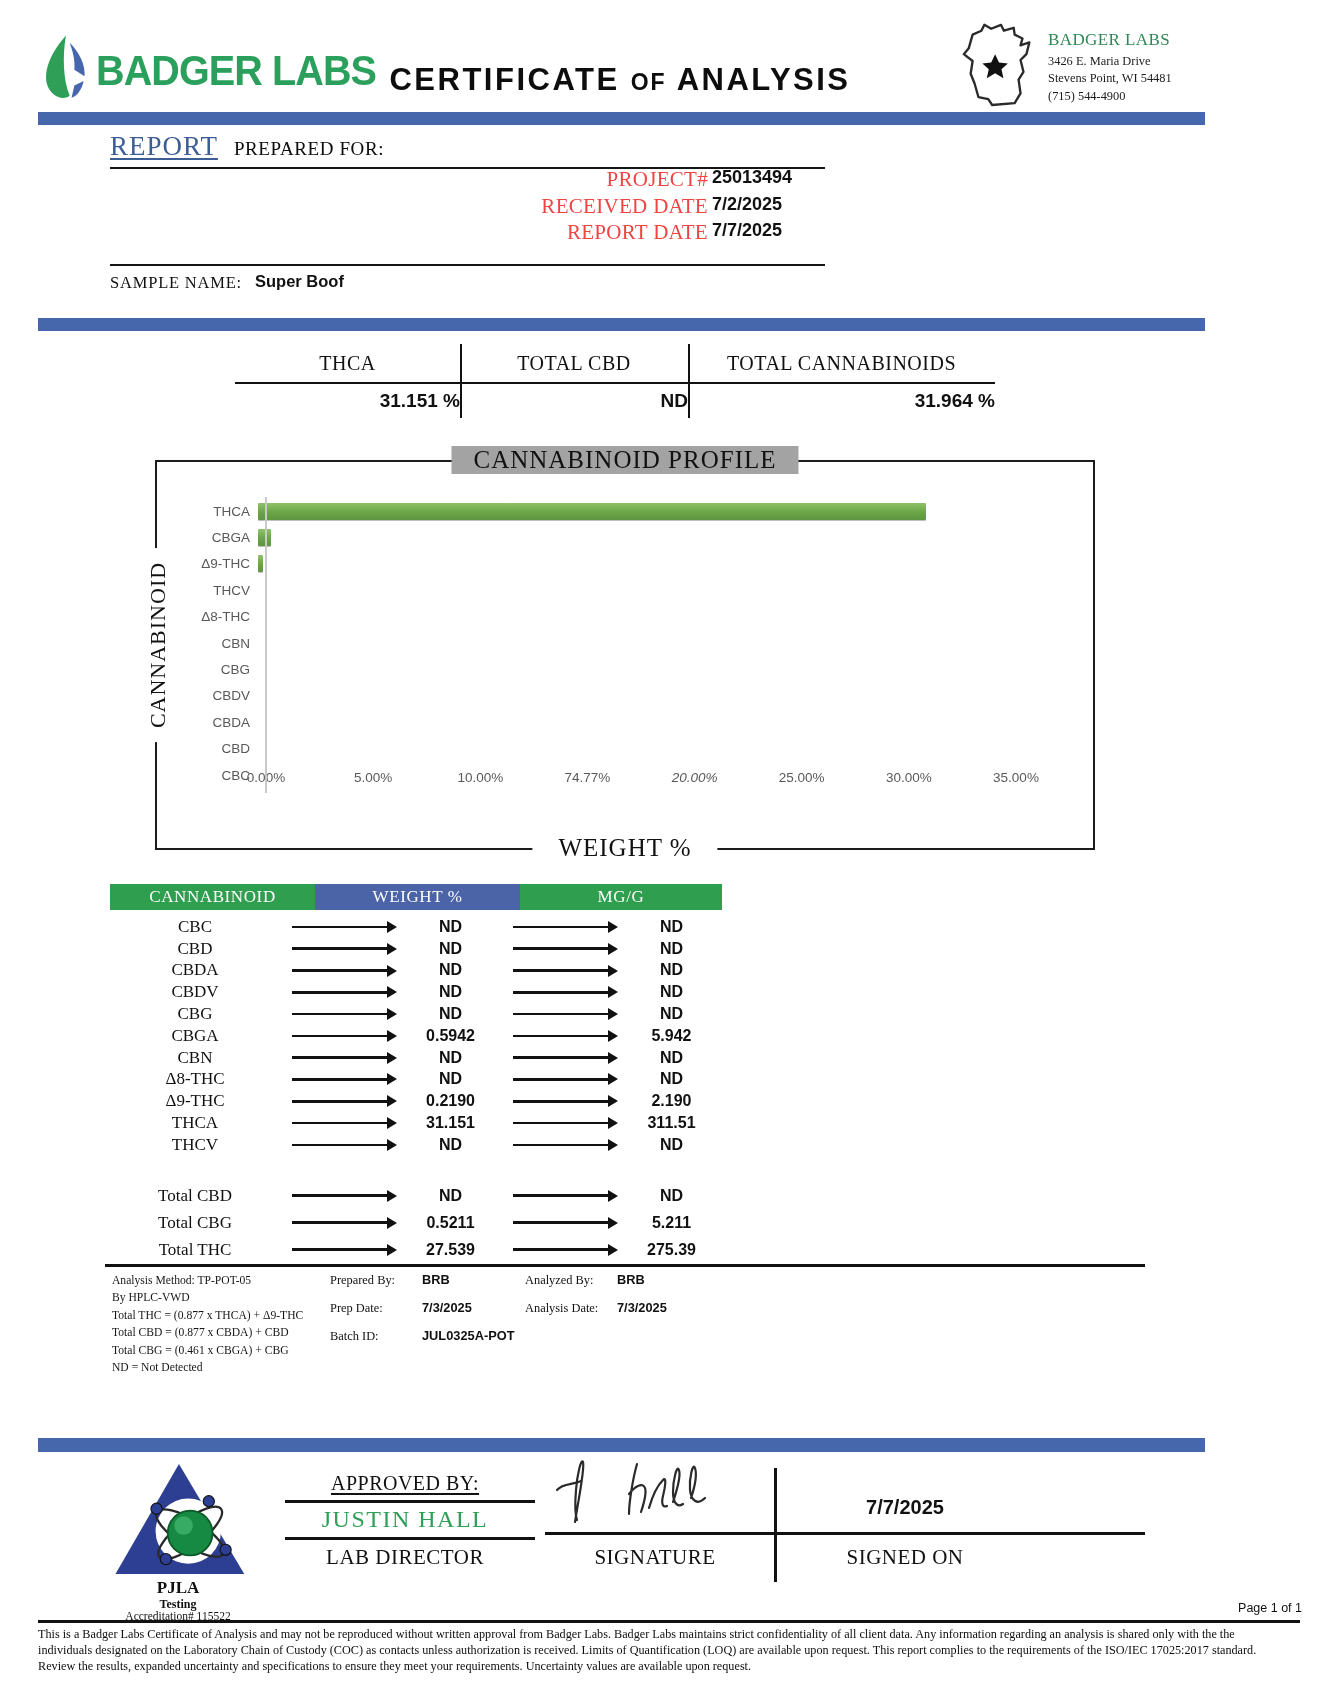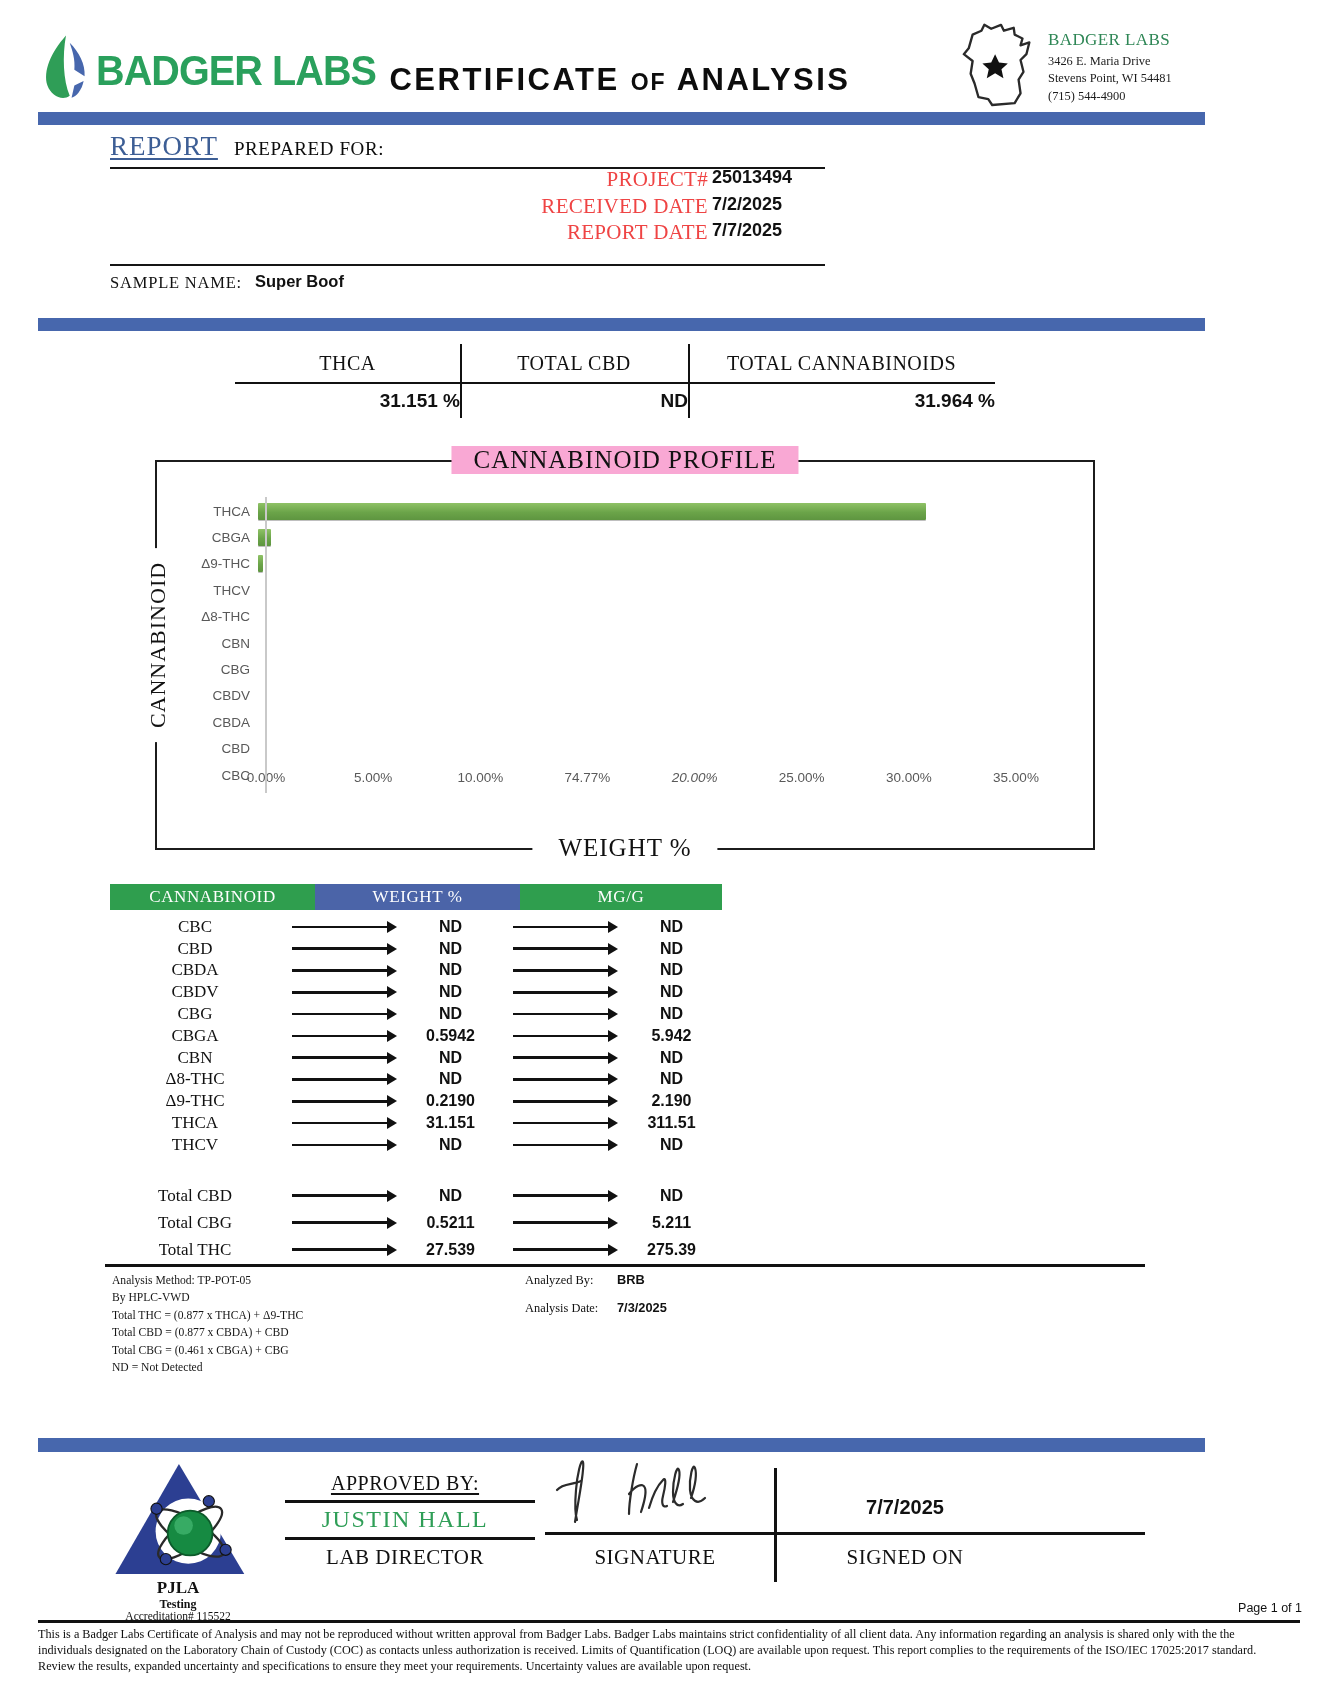--- a/index.html
+++ b/index.html
@@ -38,21 +38,21 @@
   #summary{position:absolute;left:235px;top:344px;width:760px;display:flex}
   .sum-col:nth-child(1){width:225px}.sum-col:nth-child(2){width:228px}.sum-col:nth-child(3){width:307px}
   .sum-label{height:38px;display:flex;align-items:center;justify-content:center;font-size:20px;letter-spacing:.5px}
   .sum-value{margin-top:8px;text-align:right;font:700 19px "Liberation Sans",sans-serif}
   #sum-underline{position:absolute;left:235px;top:382px;width:760px;height:2px;background:#111}
   .sum-vdiv{position:absolute;top:344px;width:2px;height:74px;background:#111}
   #sum-vdiv1{left:460px} #sum-vdiv2{left:688px}
 
   
   #chart-box{position:absolute;left:155px;top:460px;width:940px;height:390px;border:2px solid #1c1c1c}
-  .chart-title{position:absolute;left:625px;top:446px;transform:translateX(-50%);background:#f9a8d4;
+  .chart-title{position:absolute;left:625px;top:446px;transform:translateX(-50%);background:#a3a3a3;
     padding:0 22px;font-size:25px;letter-spacing:1px;z-index:2;white-space:nowrap}
   .chart-xlabel{position:absolute;left:625px;top:834px;transform:translateX(-50%);background:#fff;
     padding:0 26px;font-size:25px;letter-spacing:1px;z-index:2;white-space:nowrap}
   .chart-ylabel{position:absolute;left:158px;top:645px;transform:translate(-50%,-50%) rotate(-90deg);
     background:#fff;padding:0 14px;font-size:22px;letter-spacing:1px;z-index:2;white-space:nowrap}
   #chart-baseline{position:absolute;left:265px;top:497px;width:2px;height:296px;background:#c9c9c9;z-index:1}
   #chart-rows{position:absolute;left:165px;top:498px;width:880px}
   .crow{display:flex;align-items:center;height:26.4px}
   .cr-label{width:93px;padding-right:8px;text-align:right;font:13.5px "Liberation Sans",sans-serif;color:#595959}
   .cr-bar{height:17px;background:linear-gradient(180deg,#8fc266 0%,#6ba449 55%,#5e9540 100%);
@@ -401,20 +401,25 @@
   <div id="rt-thickline"></div>
 
   <div id="notes-left">
       <div class="note-line">Analysis Method: TP-POT-05</div>
       <div class="note-line">By HPLC-VWD</div>
       <div class="note-line">Total THC = (0.877 x  THCA) + Δ9-THC</div>
       <div class="note-line">Total CBD = (0.877 x  CBDA) + CBD</div>
       <div class="note-line">Total CBG = (0.461 x  CBGA) + CBG</div>
       <div class="note-line">ND = Not Detected</div>
     </div>
+  <div id="notes-mid">
+      <div class="nrow"><span class="nlabel">Prepared By:</span><span class="nvalue">BRB</span></div>
+      <div class="nrow"><span class="nlabel">Prep Date:</span><span class="nvalue">7/3/2025</span></div>
+      <div class="nrow"><span class="nlabel">Batch ID:</span><span class="nvalue">JUL0325A-POT</span></div>
+    </div>
   <div id="notes-right">
       <div class="nrow"><span class="nlabel">Analyzed By:</span><span class="nvalue">BRB</span></div>
       <div class="nrow"><span class="nlabel">Analysis Date:</span><span class="nvalue">7/3/2025</span></div>
     </div>
 
   <div id="hbar3" class="hbar"></div>
 
   <svg id="pjla-logo" width="140" height="118" viewBox="0 0 150 126">
     <path d="M76,4 L146,122 L8,122 Z" fill="#2c3f92"></path>
     <circle cx="86" cy="76" r="35" fill="#ffffff"></circle>

